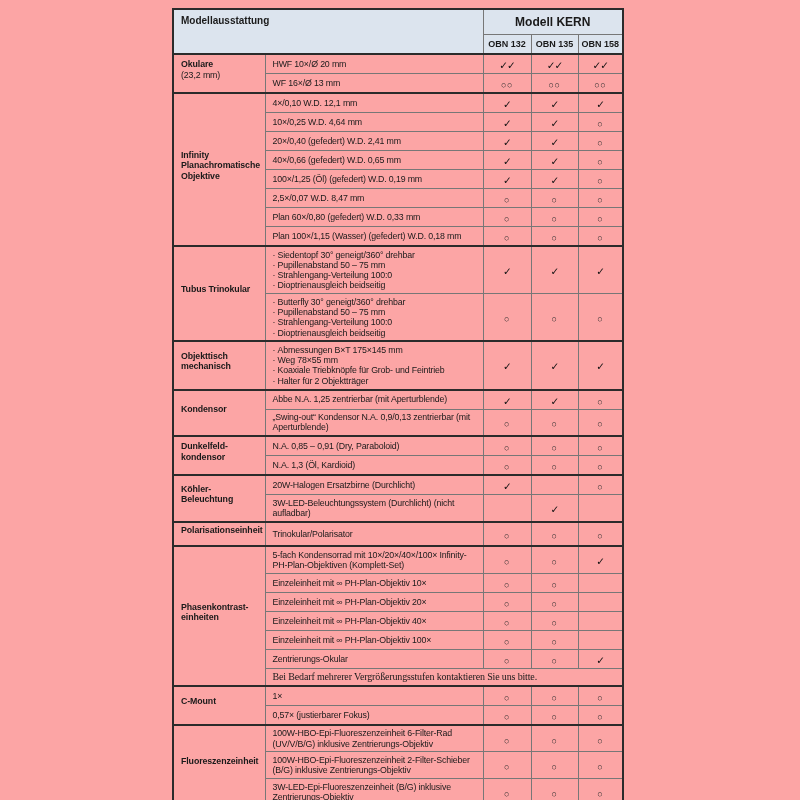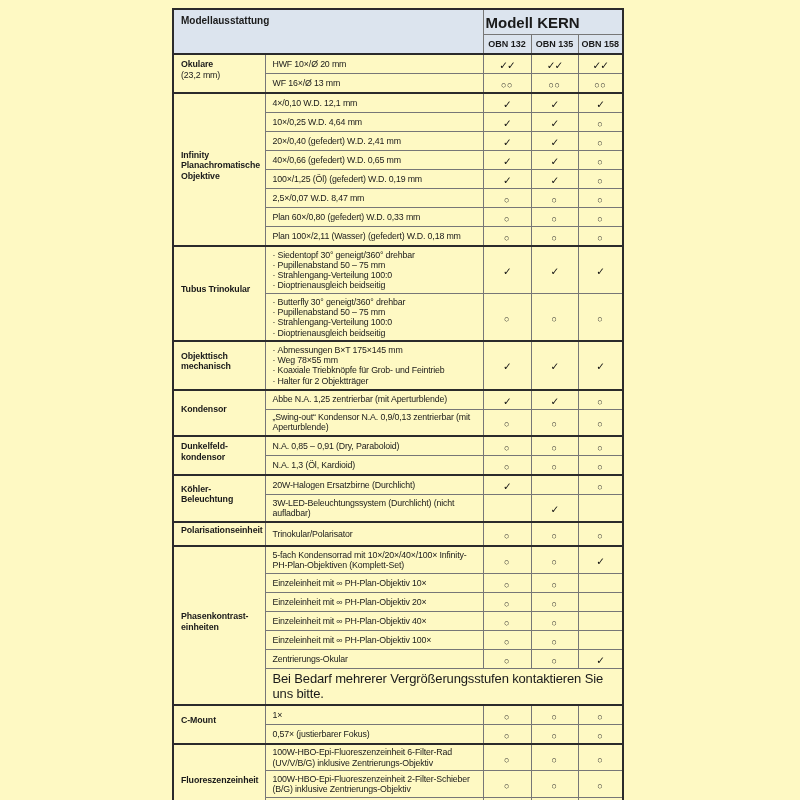--- a/index.html
+++ b/index.html
@@ -6,21 +6,21 @@
     margin: 0;
     padding: 0;
     background: #ffffff;
     font-family: "Liberation Sans", "DejaVu Sans", sans-serif;
     color: #1a1a1a;
   }
   .page {
     position: relative;
     width: 800px;
     height: 800px;
-    background: #fef9c3;
+    background: #fca5a5;
     overflow: hidden;
   }
   .spec-table-wrap {
     position: absolute;
     left: 172px;
     top: 8px;
   }
   table.spec {
     border-collapse: collapse;
     table-layout: fixed;
@@ -38,22 +38,22 @@
   }
   thead tr:last-child th { border-bottom: 2px solid #2b2b2b; }
   .th-main {
     text-align: left;
     vertical-align: top;
     padding: 5px 6px 2px 7px;
     font-size: 10px;
     height: 34px;
   }
   .th-group {
-    text-align: left;
-    font-size: 15px;
+    text-align: center;
+    font-size: 12px;
     height: 20px;
     padding: 2px;
   }
   .th-model {
     text-align: center;
     font-size: 9px;
     height: 14px;
     padding: 2px 1px;
     margin-left: 12px;
   }
@@ -74,24 +74,25 @@
     font-size: 8.8px;
     line-height: 10.3px;
     letter-spacing: -0.15px;
     padding: 2.5px 3px 2.5px 7px;
     vertical-align: middle;
   }
   td.feature .bullet-line { padding-left: 7px; text-indent: -7px; }
   td.feature .bullet-line::before { content: "·\00a0"; }
   
   td.note {
-    font-size: 13px;
+    font-size: 10px;
     letter-spacing: -0.15px;
     padding: 2.5px 3px 2.5px 7px;
     vertical-align: middle;
+    font-family: Liberation Serif, serif;
   }
   
   td.val {
     text-align: center;
     vertical-align: middle;
     padding: 0;
   }
   .sym-check {
     font-weight: bold;
     font-size: 10.5px;
@@ -184,21 +185,21 @@
             <td class="val"><span class="sym-option">○</span></td>
             <td class="val"><span class="sym-option">○</span></td>
           </tr>
           <tr>
             <td class="feature">Plan 60×/0,80 (gefedert) W.D. 0,33 mm</td>
             <td class="val"><span class="sym-option">○</span></td>
             <td class="val"><span class="sym-option">○</span></td>
             <td class="val"><span class="sym-option">○</span></td>
           </tr>
           <tr>
-            <td class="feature">Plan 100×/2,11 (Wasser) (gefedert) W.D. 0,18 mm</td>
+            <td class="feature">Plan 100×/1,15 (Wasser) (gefedert) W.D. 0,18 mm</td>
             <td class="val"><span class="sym-option">○</span></td>
             <td class="val"><span class="sym-option">○</span></td>
             <td class="val"><span class="sym-option">○</span></td>
           </tr>
           <tr class="sec-start">
             <td class="category" rowspan="2">
               <div class="cat-name">Tubus Trinokular</div>
             </td>
             <td class="feature">
               <div class="bullet-line">Siedentopf 30° geneigt/360° drehbar</div>

